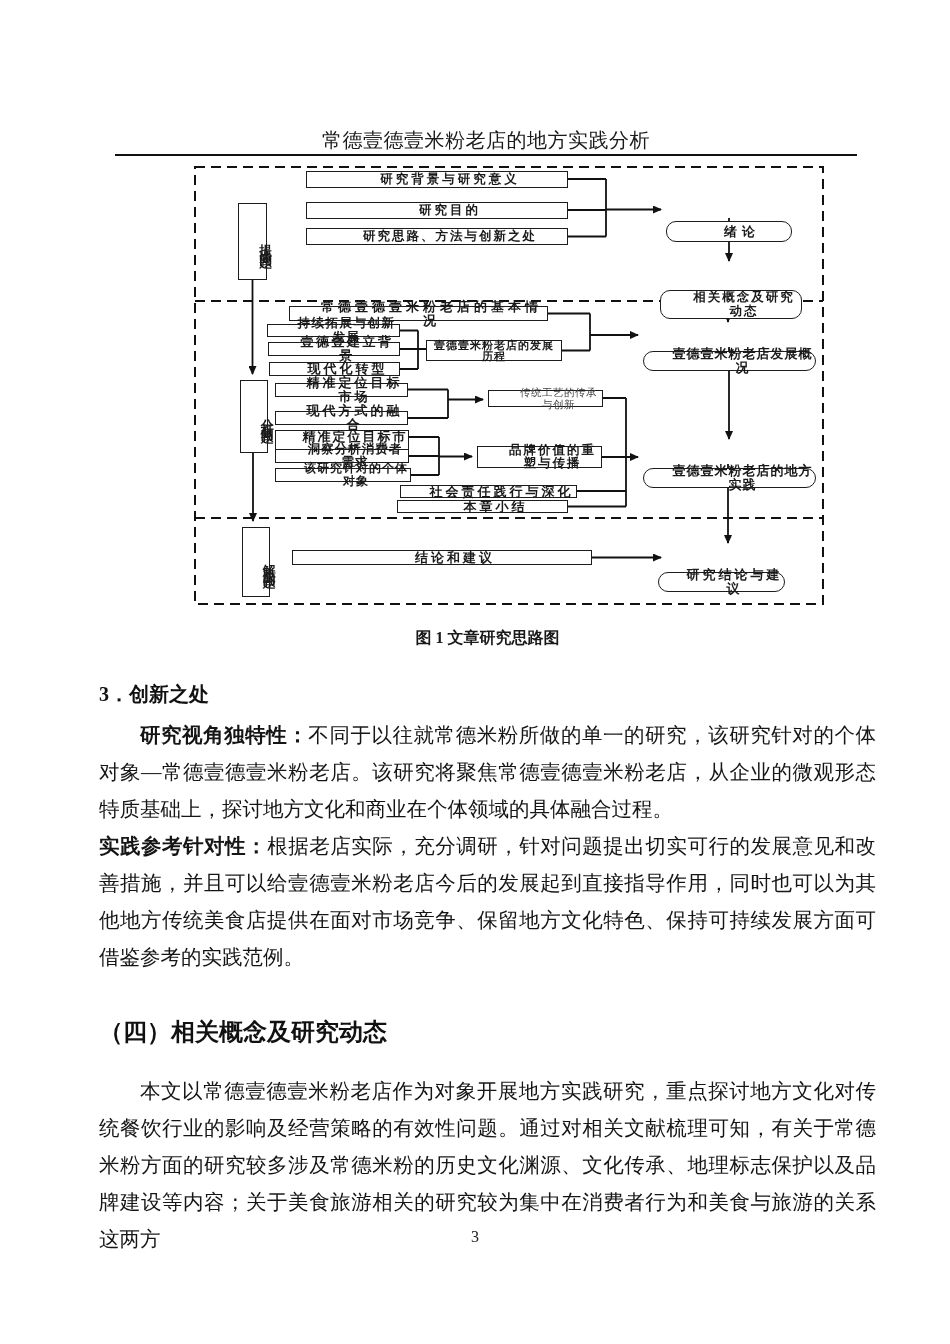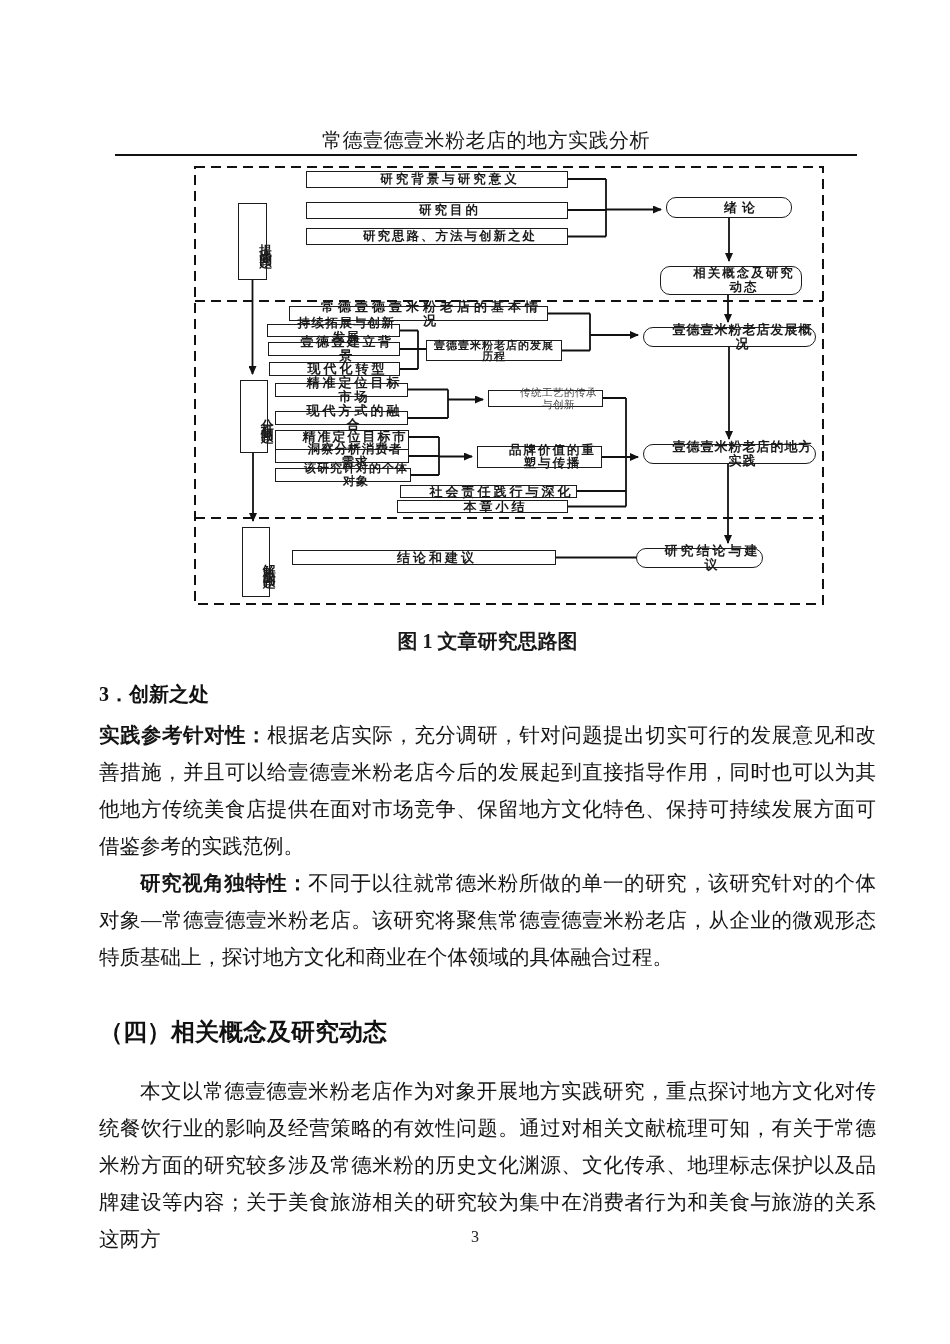--- a/index.html
+++ b/index.html
@@ -28,28 +28,28 @@
     box-sizing:border-box;
     border:1.5px solid #1c1c1c;
     background:#fff;
     display:flex;align-items:center;justify-content:center;
     text-align:center;
     font-size:13px;font-weight:600;color:#1a1a1a;
     letter-spacing:3px;line-height:1.05;
     z-index:2;
     padding-left:26px;
   }
-  .node.round{border-radius:10px;}
+  .node.round{border-radius:10px;margin-top:24px;}
   .node.vert{
     writing-mode:vertical-rl;text-orientation:upright;
     letter-spacing:4px;font-size:13px;
   }
   .fig-caption{
     position:absolute;top:628px;left:99px;width:777px;
-    text-align:center;font-size:20px;font-weight:bold;color:#1a1a1a;
+    text-align:center;font-size:16px;font-weight:bold;color:#1a1a1a;
   }
   
   .body-col{position:absolute;left:99px;width:777px;}
   .h-sub{position:absolute;top:681px;left:99px;font-size:20px;font-weight:bold;line-height:26px;color:#111;}
   .h-sec{position:absolute;top:1017px;left:99px;font-size:24px;font-weight:bold;line-height:30px;color:#111;}
   .paras1{top:717px;}
   .paras3{top:1073px;}
   .body-p{
     margin:0;font-size:20.5px;line-height:37px;color:#151515;
     text-align:justify;text-align-last:left;
@@ -128,30 +128,30 @@
 
   <div class="node" style="left:275px;top:430px;width:134px;height:28px;letter-spacing:2px;">精准定位目标市场</div>
   <div class="node" style="left:275px;top:449px;width:134px;height:14px;font-size:12.5px;letter-spacing:1px;">洞察分析消费者需求</div>
   <div class="node" style="left:275px;top:468px;width:136px;height:14px;font-size:12px;letter-spacing:1px;">该研究针对的个体对象</div>
   <div class="node" style="left:477px;top:446px;width:125px;height:22px;font-size:12.5px;line-height:13px;letter-spacing:2px;">品牌价值的重塑与传播</div>
 
   <div class="node" style="left:400px;top:485px;width:177px;height:13px;letter-spacing:3px;">社会责任践行与深化</div>
   <div class="node" style="left:397px;top:500px;width:171px;height:13px;letter-spacing:3px;text-align:center;">本章小结</div>
   <div class="node round" style="left:643px;top:444px;width:173px;height:20px;letter-spacing:1px;">壹德壹米粉老店的地方实践</div>
 
-  <div class="node" style="left:292px;top:550px;width:264px;height:15px;letter-spacing:3px;">结论和建议</div>
-  <div class="node round" style="left:636px;top:548px;width:127px;height:20px;letter-spacing:3px;">研究结论与建议</div>
+  <div class="node" style="left:292px;top:550px;width:300px;height:15px;letter-spacing:3px;">结论和建议</div>
+  <div class="node round" style="left:658px;top:548px;width:127px;height:20px;letter-spacing:3px;">研究结论与建议</div>
 
   <div class="fig-caption">图 1 文章研究思路图</div>
 
   <div class="h-sub">3．创新之处</div>
 
   <div class="body-col paras1" style="position:absolute;">
+    <p class="body-p indent"><strong>研究视角独特性：</strong><span>不同于以往就常德米粉所做的单一的研究，该研究针对的个体对象—常德壹德壹米粉老店。该研究将聚焦常德壹德壹米粉老店，从企业的微观形态特质基础上，探讨地方文化和商业在个体领域的具体融合过程。</span></p>
     <p class="body-p"><strong>实践参考针对性：</strong><span>根据老店实际，充分调研，针对问题提出切实可行的发展意见和改善措施，并且可以给壹德壹米粉老店今后的发展起到直接指导作用，同时也可以为其他地方传统美食店提供在面对市场竞争、保留地方文化特色、保持可持续发展方面可借鉴参考的实践范例。</span></p>
-    <p class="body-p indent"><strong>研究视角独特性：</strong><span>不同于以往就常德米粉所做的单一的研究，该研究针对的个体对象—常德壹德壹米粉老店。该研究将聚焦常德壹德壹米粉老店，从企业的微观形态特质基础上，探讨地方文化和商业在个体领域的具体融合过程。</span></p>
   </div>
 
   <div class="h-sec">（四）相关概念及研究动态</div>
 
   <div class="body-col paras3" style="position:absolute;">
     <p class="body-p indent">本文以常德壹德壹米粉老店作为对象开展地方实践研究，重点探讨地方文化对传统餐饮行业的影响及经营策略的有效性问题。通过对相关文献梳理可知，有关于常德米粉方面的研究较多涉及常德米粉的历史文化渊源、文化传承、地理标志保护以及品牌建设等内容；关于美食旅游相关的研究较为集中在消费者行为和美食与旅游的关系这两方</p>
   </div>
 
   <div class="page-num">3</div>
 

